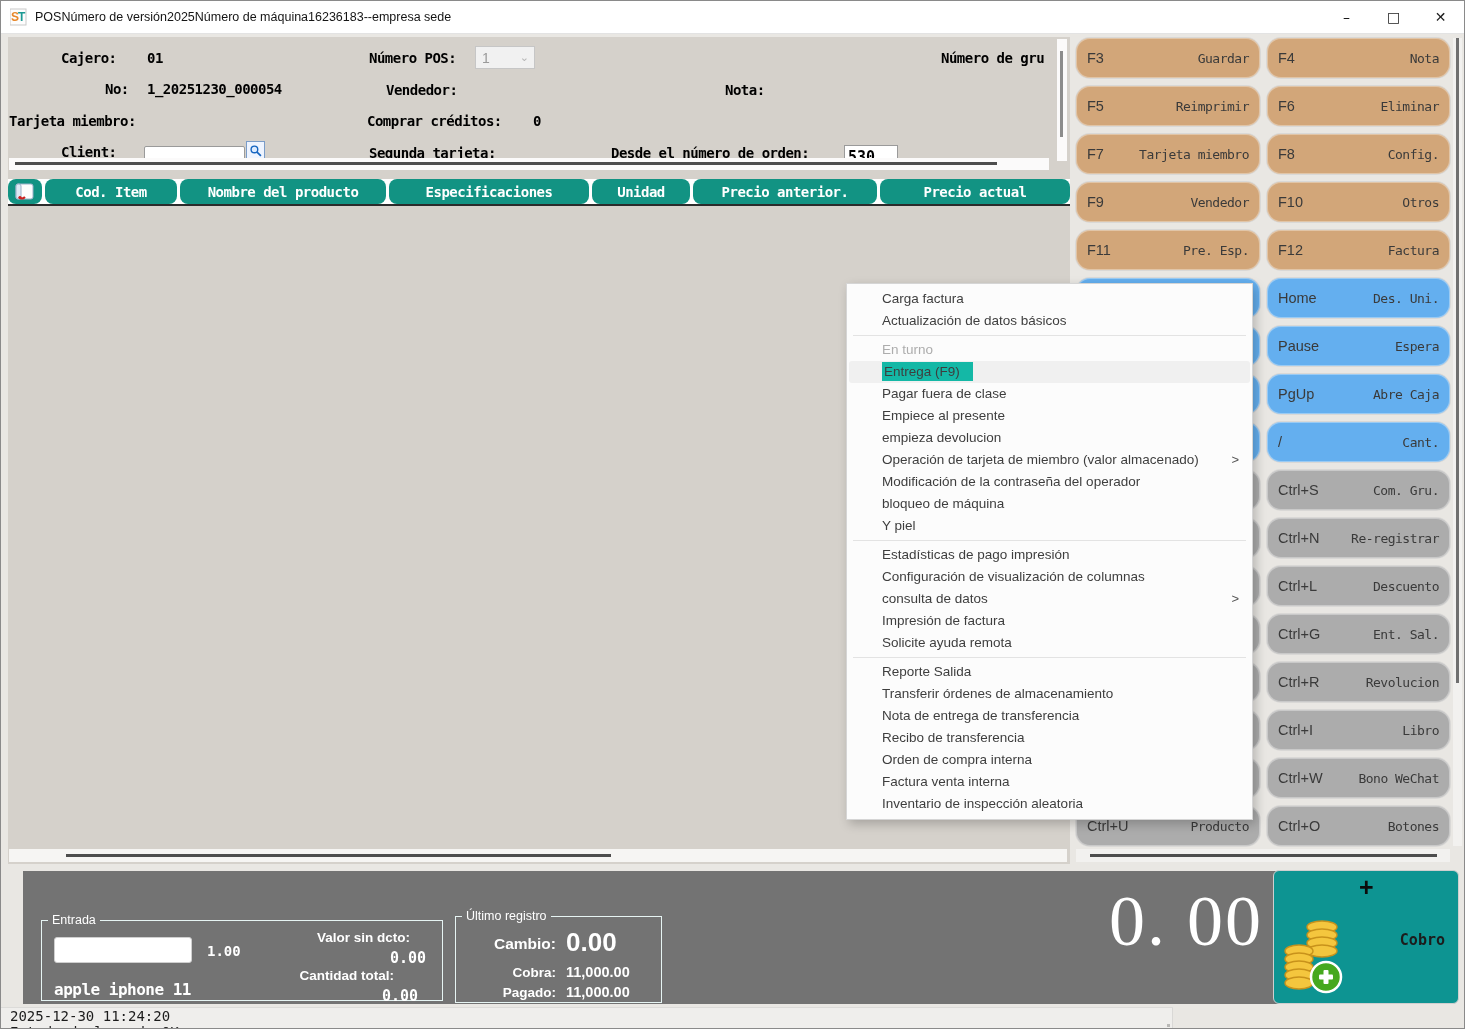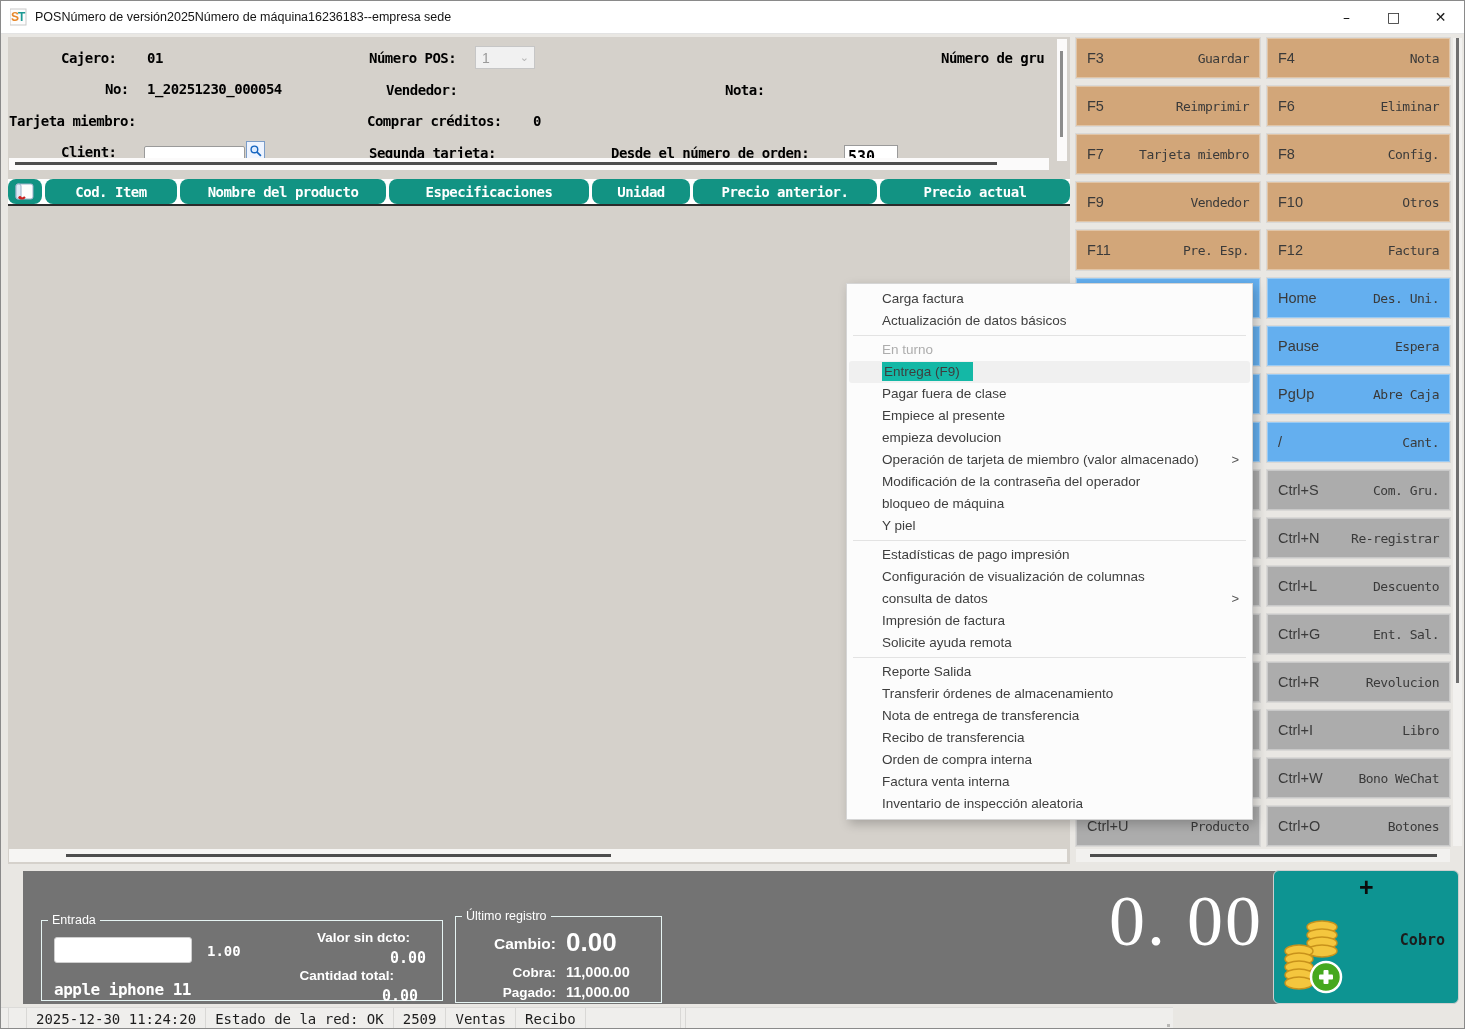--- a/index.html
+++ b/index.html
@@ -56,21 +56,21 @@
   .th:nth-child(2){width:132px;flex:0 0 auto;}
   .th:nth-child(3){width:206px;flex:0 0 auto;}
   .th:nth-child(4){width:200px;flex:0 0 auto;}
   .th:nth-child(5){width:98px;flex:0 0 auto;}
   .th:nth-child(6){width:184px;flex:0 0 auto;}
   .th:nth-child(7){flex:1 1 auto;}
 
   
   .keypad{position:absolute;left:1075px;top:37px;width:374px;height:808px;display:grid;
           grid-template-columns:184px 183px;grid-auto-rows:40px;column-gap:7px;row-gap:8px;}
-  .kbtn{border-radius:0;box-shadow:0 0 0 1px #d9d8d6, inset 0 0 0 1px rgba(255,255,255,0.35);
+  .kbtn{border-radius:14px;box-shadow:0 0 0 1px #d9d8d6, inset 0 0 0 1px rgba(255,255,255,0.35);
         display:flex;align-items:center;justify-content:space-between;padding:12px 11px;color:#3a3a3a;}
   .kbtn .kkey{font-size:14.5px;font-family:"Liberation Sans",sans-serif;}
   .kbtn .klabel{font-size:13px;font-family:"DejaVu Sans Mono",monospace;letter-spacing:-0.5px;}
   .tan{background:#D2A679;}
   .blue{background:#64AFEF;}
   .grayb{background:#ACACAC;}
 
   
   .cmenu{position:absolute;left:845px;top:282px;width:407px;background:#FCFCFC;z-index:20;
          border:1px solid #D5D5D5;box-shadow:3px 4px 10px rgba(0,0,0,0.22);padding:4px 0;box-sizing:border-box;
@@ -111,21 +111,21 @@
   .cobro-btn{position:absolute;left:1272px;top:869px;width:186px;height:134px;background:#0D9492;
              border:1px solid #cfcfcf;border-radius:6px;box-sizing:border-box;}
   .cobro-plus{position:absolute;left:85px;top:2px;font-size:25px;font-weight:bold;color:#0c0c0c;}
   .cobro-label{position:absolute;right:13px;top:60px;color:#1c1c1c;font-weight:bold;font-size:15px;
                font-family:"DejaVu Sans Mono",monospace;}
   .coins{position:absolute;left:8px;top:36px;}
 
   
   .statusbar{position:absolute;left:0;top:1006px;width:1172px;height:23px;background:#EFEEEC;
              border-top:1px solid #DCDBD9;display:flex;align-items:stretch;
-             font-family:"DejaVu Sans Mono",monospace;font-size:14px;color:#1c1c1c;box-sizing:border-box;}
+             font-family:"DejaVu Sans Mono",monospace;font-size:14px;color:#1c1c1c;box-sizing:border-box;flex-direction:column;}
   .scell{border-right:1px solid #D9D8D6;display:flex;align-items:center;padding:0 9px;white-space:nowrap;}
   .scell.tiny{padding:0;}
   .grip{position:absolute;right:3px;bottom:3px;width:3px;height:3px;background:#b9b8b6;
         box-shadow:-5px 10px 0 #b9b8b6, 0 10px 0 #b9b8b6, -10px 10px 0 #b9b8b6, 0 5px 0 #b9b8b6, -5px 5px 0 #b9b8b6;}
 </style>
 </head>
 <body>
 
 <div id="window">
 

